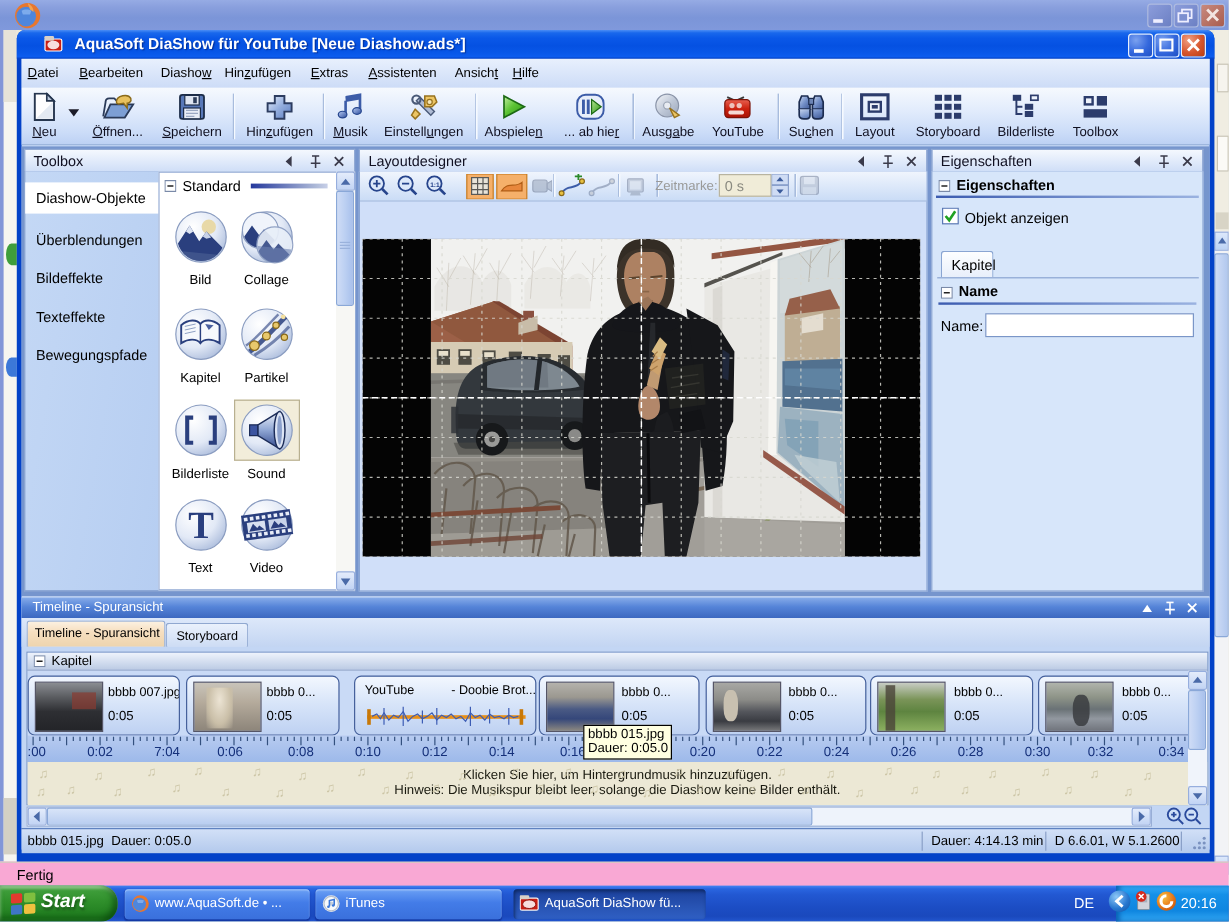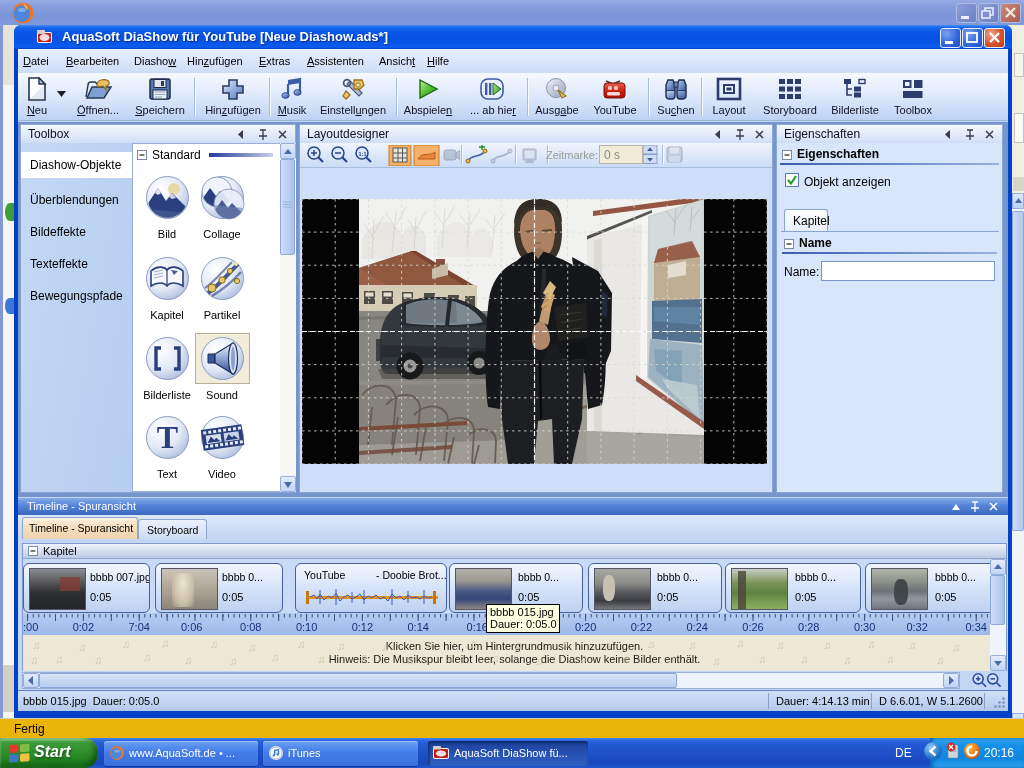--- a/index.html
+++ b/index.html
@@ -5,21 +5,21 @@
 body{position:relative;background:#ece9d8;font-size:11px;}
 .abs{position:absolute;}
 #fxtitle{left:0;top:0;width:1024px;height:25px;
  background:linear-gradient(180deg,#96abe4 0%,#899fdd 25%,#7b95d8 60%,#8099dc 100%);}
 #fxtitle .ttext{position:absolute;left:46px;top:4px;color:#eef0fa;font-weight:bold;font-size:14px;}
 .fxbtn{position:absolute;top:3px;width:21px;height:20px;border-radius:3px;border:1px solid #aebadf;
  background:linear-gradient(135deg,#8c9ddb,#6c80c4);}
 .fxbtn.close{background:linear-gradient(135deg,#c98a7e,#a85c4e);}
 #fxleft{left:0;top:25px;width:14px;height:693px;background:#f6f5f0;border-left:3px solid #8296d8;}
 #fxright{left:1012px;top:25px;width:12px;height:693px;background:#f0ede2;}
-#fertig{left:0;top:718px;width:1024px;height:21px;background:#eab308;border-top:1px solid #d0cdc0;color:#000;padding:3px 0 0 14px;font-size:12px;}
+#fertig{left:0;top:718px;width:1024px;height:21px;background:#f9a8d4;border-top:1px solid #d0cdc0;color:#000;padding:3px 0 0 14px;font-size:12px;}
 #app{left:14px;top:25px;width:998px;height:693px;background:#0342c8;border-radius:7px 7px 0 0;}
 #appinner{left:18px;top:49px;width:990px;height:659px;background:#c3d6f4;}
 #apptitle{left:14px;top:25px;width:998px;height:24px;border-radius:7px 7px 0 0;
  background:linear-gradient(180deg,#5varies);}
 #apptitle .ttext{position:absolute;left:48px;top:4px;color:#fff;font-weight:bold;font-size:13px;text-shadow:1px 1px 1px #00309c;}
 .wbtn{position:absolute;top:28px;width:21px;height:20px;border-radius:3px;border:1px solid #e6eefc;
  background:radial-gradient(circle at 30% 25%,#7ba1ef 0%,#3468dd 55%,#1e4fc4 100%);}
 .wbtn.close{background:radial-gradient(circle at 30% 25%,#f0a184 0%,#d6552d 55%,#b83c10 100%);}
 #menubar{left:18px;top:49px;width:990px;height:24px;background:linear-gradient(180deg,#e8f0fd,#cddcf7);color:#000;}
 #menubar span{position:absolute;top:6px;font-size:11px;}

